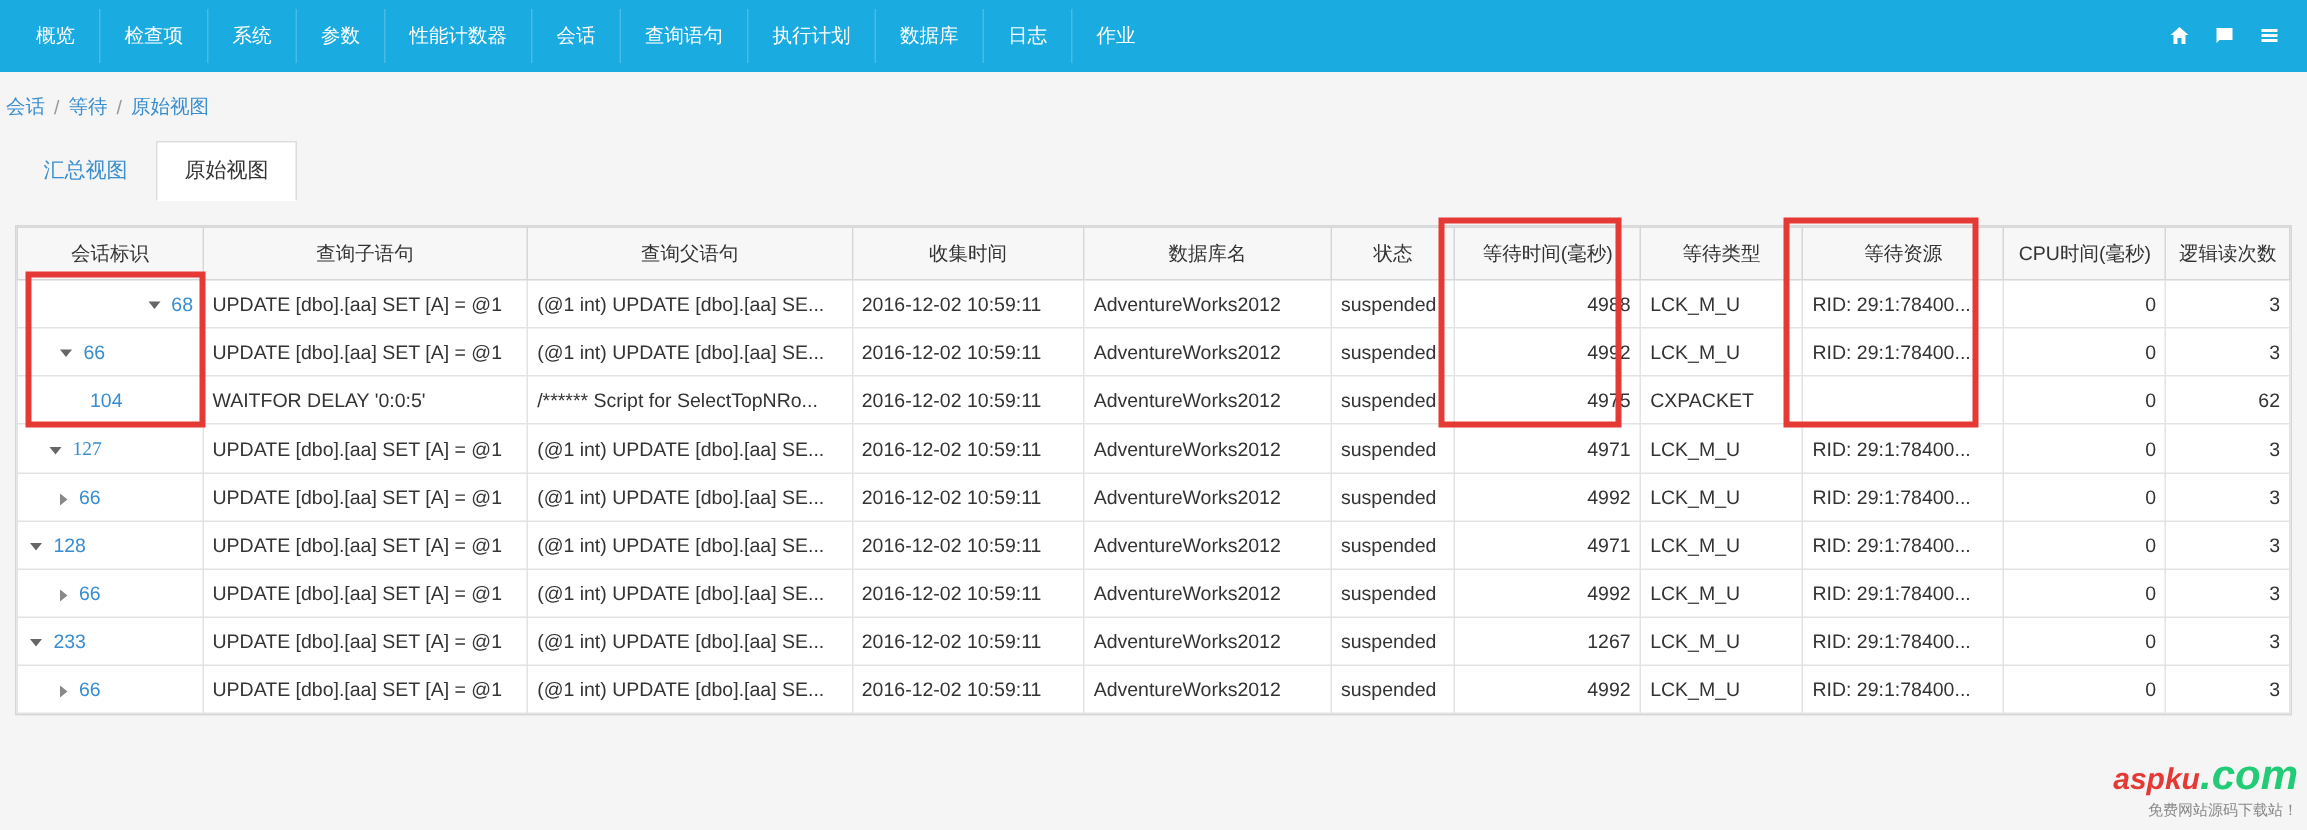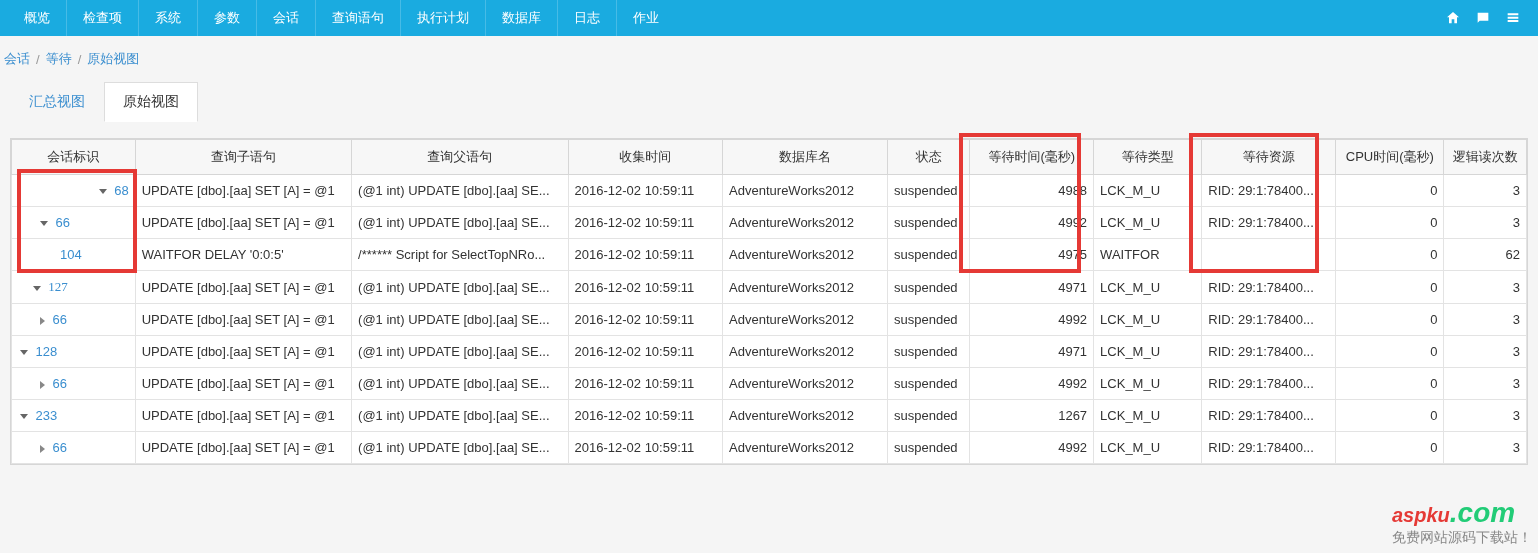--- a/index.html
+++ b/index.html
@@ -1,18 +1,18 @@
 <!DOCTYPE html>
 <html><head>
 <meta charset="utf-8">
 <style>
 * { margin: 0; padding: 0; box-sizing: border-box; }
 body { font-family: "Microsoft YaHei", Arial, sans-serif; font-size: 13px; background: #f5f5f5; color: #333; }
 
-.topbar { background: #1aabe0; height: 36px; display: flex; align-items: center; padding: 0 8px; justify-content: space-between; }
+.topbar { background: #1aabe0; height: 48px; display: flex; align-items: center; padding: 0 8px; justify-content: space-between; }
 .nav-items { display: flex; gap: 0; }
 .nav-item { color: #fff; padding: 0 16px; height: 36px; display: flex; align-items: center; cursor: pointer; border-right: 1px solid rgba(255,255,255,0.2); font-size: 13px; }
 .nav-item:last-child { border-right: none; }
 .top-icons { display: flex; gap: 12px; padding-right: 8px; }
 .top-icon { color: #fff; cursor: pointer; width: 18px; height: 18px; display: flex; align-items: center; justify-content: center; }
 
 .breadcrumb { padding: 14px 4px 14px 4px; background: #f5f5f5; display: flex; align-items: center; gap: 6px; color: #666; font-size: 13px; }
 .breadcrumb a { color: #3a8ecf; text-decoration: none; cursor: pointer; }
 .breadcrumb .sep { color: #999; }
 
@@ -28,31 +28,32 @@
 td.sid { color: #3a8ecf; }
 .arrow { display: inline-block; width: 0; height: 0; margin-right: 4px; vertical-align: middle; }
 .arrow.down { border-left: 4px solid transparent; border-right: 4px solid transparent; border-top: 5px solid #666; }
 .arrow.right { border-top: 4px solid transparent; border-bottom: 4px solid transparent; border-left: 5px solid #888; }
 
 .hl { position: absolute; border: 4px solid #e53935; pointer-events: none; }
 
 .watermark { position: fixed; right: 6px; bottom: 6px; font-family: Arial, sans-serif; font-weight: bold; font-style: italic; pointer-events: none; }
 .watermark .wm1 { color: #e53935; font-size: 20px; }
 .watermark .wm2 { color: #2c7; font-size: 28px; }
-.watermark .wm3 { color: #888; font-size: 14px; display: block; text-align: right; font-style: normal; font-weight: normal; }
+.watermark .wm3 { color: #888; font-size: 10px; display: block; text-align: right; font-style: normal; font-weight: normal; }
 </style>
 </head>
 <body>
 
 <div class="topbar">
   <div class="nav-items" id="nav-items">
       <div class="nav-item">概览</div>
       <div class="nav-item">检查项</div>
       <div class="nav-item">系统</div>
       <div class="nav-item">参数</div>
+      <div class="nav-item">性能计数器</div>
       <div class="nav-item">会话</div>
       <div class="nav-item">查询语句</div>
       <div class="nav-item">执行计划</div>
       <div class="nav-item">数据库</div>
       <div class="nav-item">日志</div>
       <div class="nav-item">作业</div>
     </div>
   <div class="top-icons">
     <span class="top-icon">
         <svg viewBox="0 0 24 24" width="16" height="16" fill="#fff">
@@ -143,21 +144,21 @@
           <td class="num">3</td>
         </tr>
         <tr>
           <td class="sid" style="padding-left: 48px;"> 104</td>
           <td>WAITFOR DELAY '0:0:5'</td>
           <td>/****** Script for SelectTopNRo...</td>
           <td>2016-12-02 10:59:11</td>
           <td>AdventureWorks2012</td>
           <td>suspended</td>
           <td class="num">4975</td>
-          <td>WAITFOR</td>
+          <td>CXPACKET</td>
           <td></td>
           <td class="num">0</td>
           <td class="num">62</td>
         </tr>
         <tr>
           <td class="sid" style="padding-left: 21px; font-family: Liberation Serif, serif;"><span class="arrow down"></span> 127</td>
           <td>UPDATE [dbo].[aa] SET [A] = @1</td>
           <td>(@1 int) UPDATE [dbo].[aa] SE...</td>
           <td>2016-12-02 10:59:11</td>
           <td>AdventureWorks2012</td>

